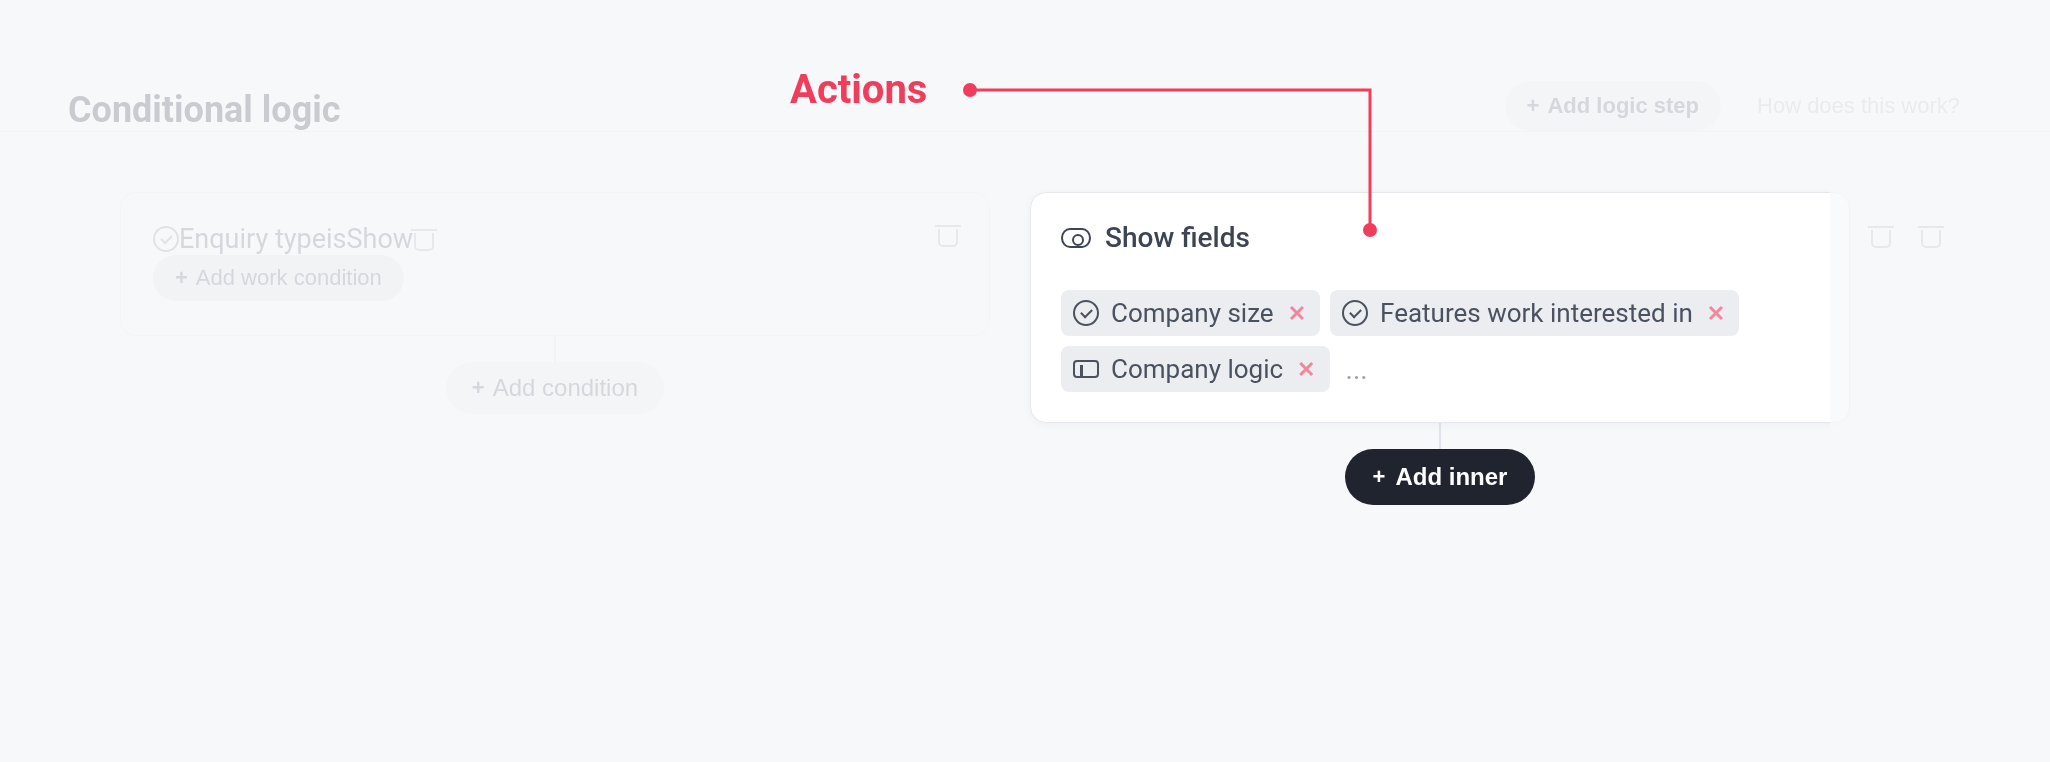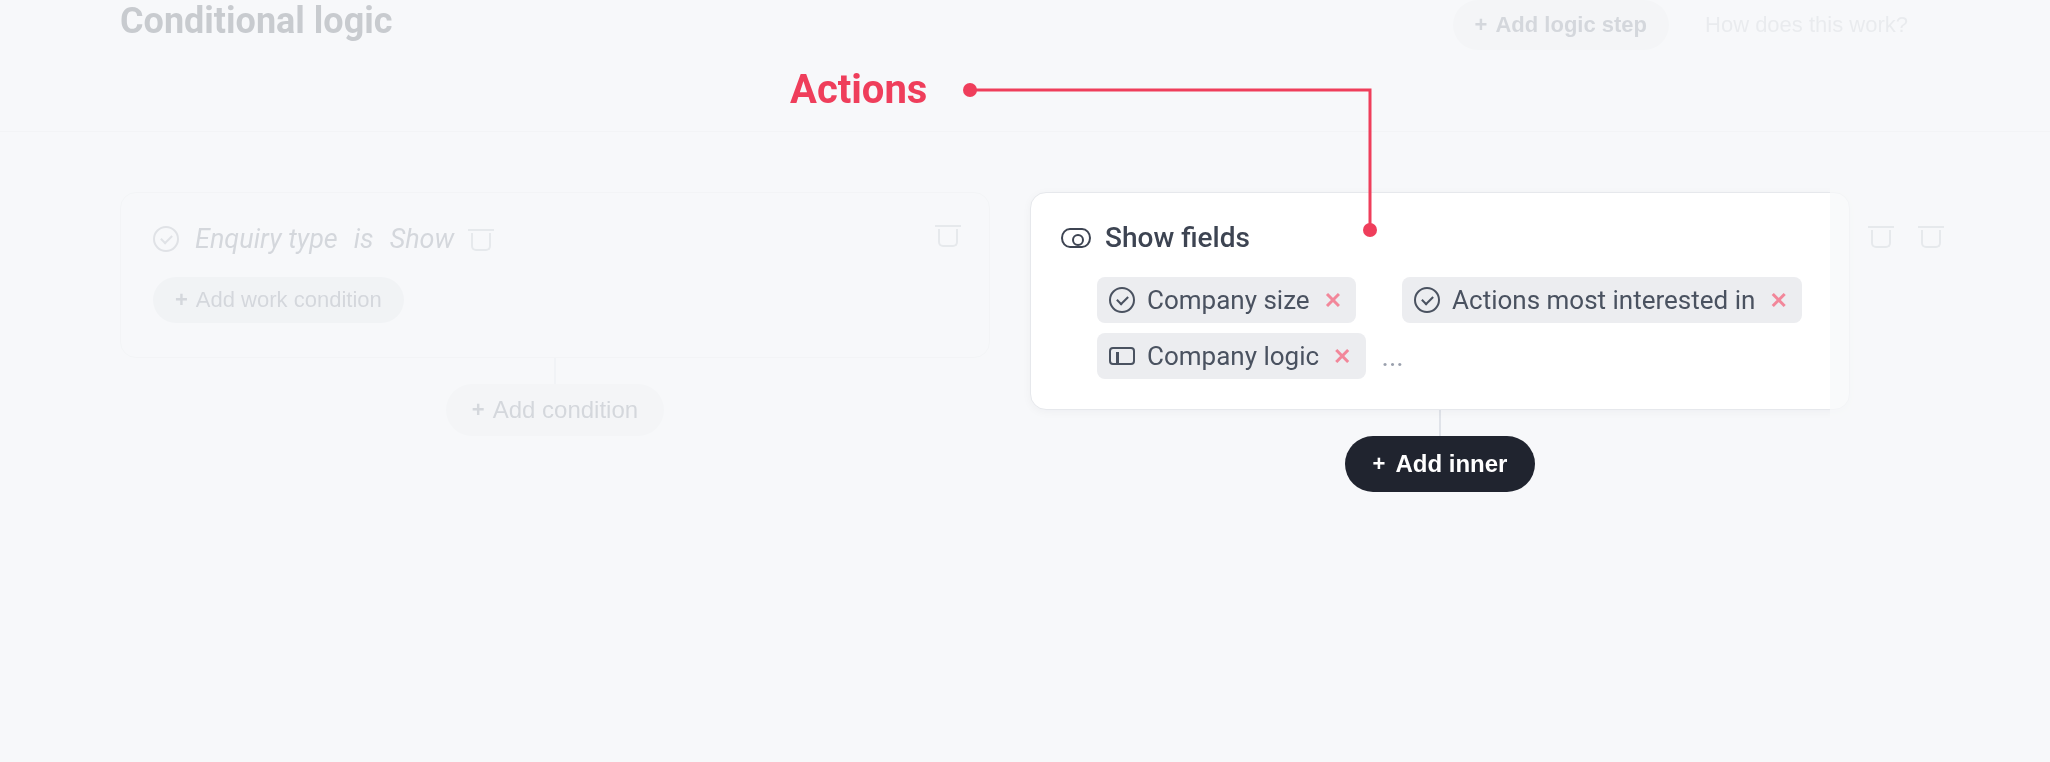--- a/index.html
+++ b/index.html
@@ -8,22 +8,22 @@
     background: #f7f8fa;
     font-family: -apple-system, BlinkMacSystemFont, "Segoe UI", Roboto, sans-serif;
     color: #4a5260;
     position: relative;
     overflow: hidden;
   }
 
   
   .header {
     display: flex;
-    align-items: flex-start;
-    padding: 0 120px;
+    align-items: flex-end;
+    padding: 0 68px;
     height: 132px;
     border-bottom: 1px solid #e6e8ec;
     position: relative;
   }
   .page-title {
     font-size: 36px;
     font-weight: 700;
     color: #3d4452;
     flex: 0 0 auto;
   }
@@ -85,25 +85,23 @@
   .cond-card {
     border: 1px solid #e6e8ec;
     border-radius: 16px;
     padding: 30px 32px 34px 32px;
     background: #f7f8fa;
     position: relative;
   }
   .cond-row {
     display: flex;
     align-items: center;
-    gap: 16px;
+    gap: 0;
     font-size: 27px;
     color: #6d7585;
-    margin-bottom: 22px;
-    font-style: italic;
   }
   .cond-row .txt { white-space: pre; }
   .icon-circle-check {
     width: 26px; height: 26px;
     border: 2.5px solid #9aa0ad;
     border-radius: 50%;
     display: inline-flex;
     align-items: center;
     justify-content: center;
     flex: 0 0 auto;
@@ -184,21 +182,21 @@
     padding: 28px 30px 30px 30px;
     box-shadow: 0 2px 10px rgba(20,25,40,0.04);
     position: relative;
   }
   .act-head {
     display: flex;
     align-items: center;
     gap: 14px;
     font-size: 28px;
     color: #3d4452;
-    margin-bottom: 23px;
+    margin-bottom: 36px;
     font-weight: 500;
   }
   .icon-eye {
     width: 30px; height: 20px; position: relative; flex: 0 0 auto;
   }
   .icon-eye::before {
     content: "";
     position: absolute; inset: 0;
     border: 2.5px solid #3d4452;
     border-radius: 60% / 100%;
@@ -215,21 +213,20 @@
   .chips { display: flex; flex-wrap: wrap; gap: 10px; align-items: center; }
   .chip {
     display: inline-flex;
     align-items: center;
     gap: 12px;
     background: #ecedf0;
     border-radius: 8px;
     padding: 8px 12px 8px 12px;
     font-size: 26px;
     color: #4a5260;
-    margin-left: 36px;
   }
   .chip .icon-circle-check { border-color: #4a5260; }
   .chip .icon-circle-check::after { border-color: #4a5260; }
   .icon-textbox {
     width: 26px; height: 18px;
     border: 2.5px solid #4a5260;
     border-radius: 4px;
     position: relative; flex: 0 0 auto;
   }
   .icon-textbox::after {
@@ -348,21 +345,21 @@
         <span>Show fields</span>
       </div>
       <div class="chips">
         <span class="chip">
           <span class="icon-circle-check"></span>
           <span>Company size</span>
           <span class="chip-x">✕</span>
         </span>
         <span class="chip">
           <span class="icon-circle-check"></span>
-          <span>Actions most interested in</span>
+          <span>Features work interested in</span>
           <span class="chip-x">✕</span>
         </span>
         <span class="chip">
           <span class="icon-textbox"></span>
           <span>Company logic</span>
           <span class="chip-x">✕</span>
         </span>
         <span class="ellipsis">...</span>
       </div>
     </div>

